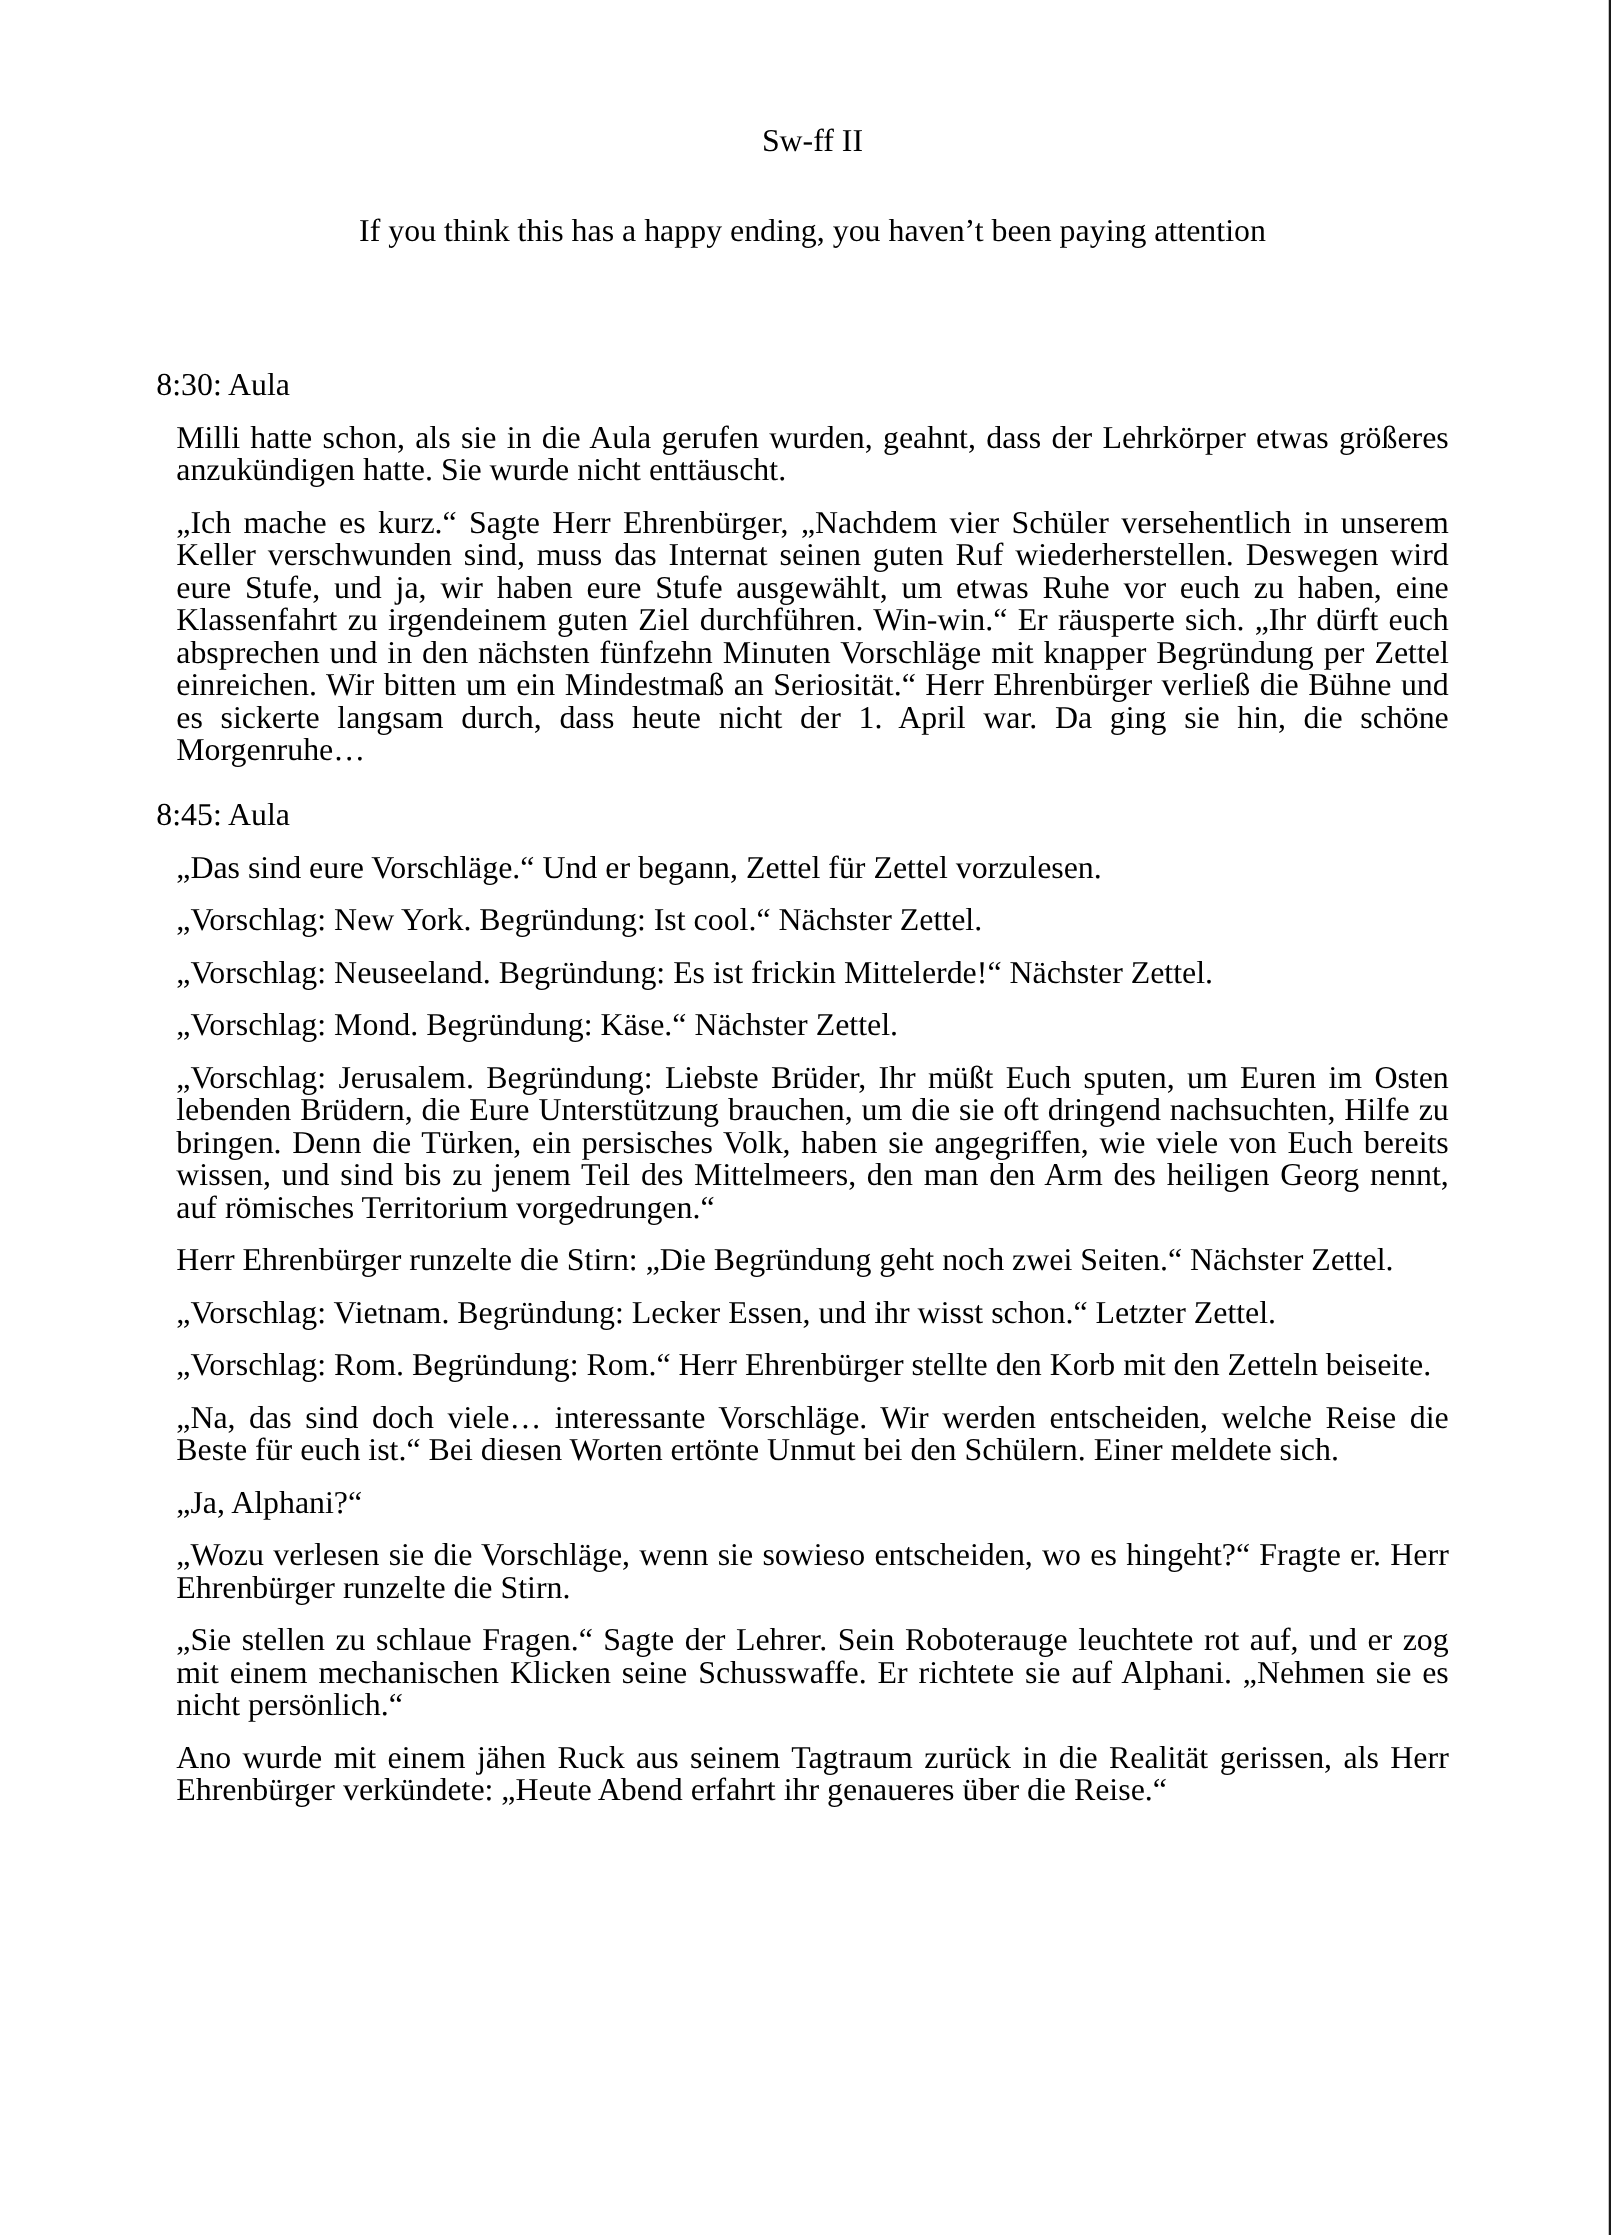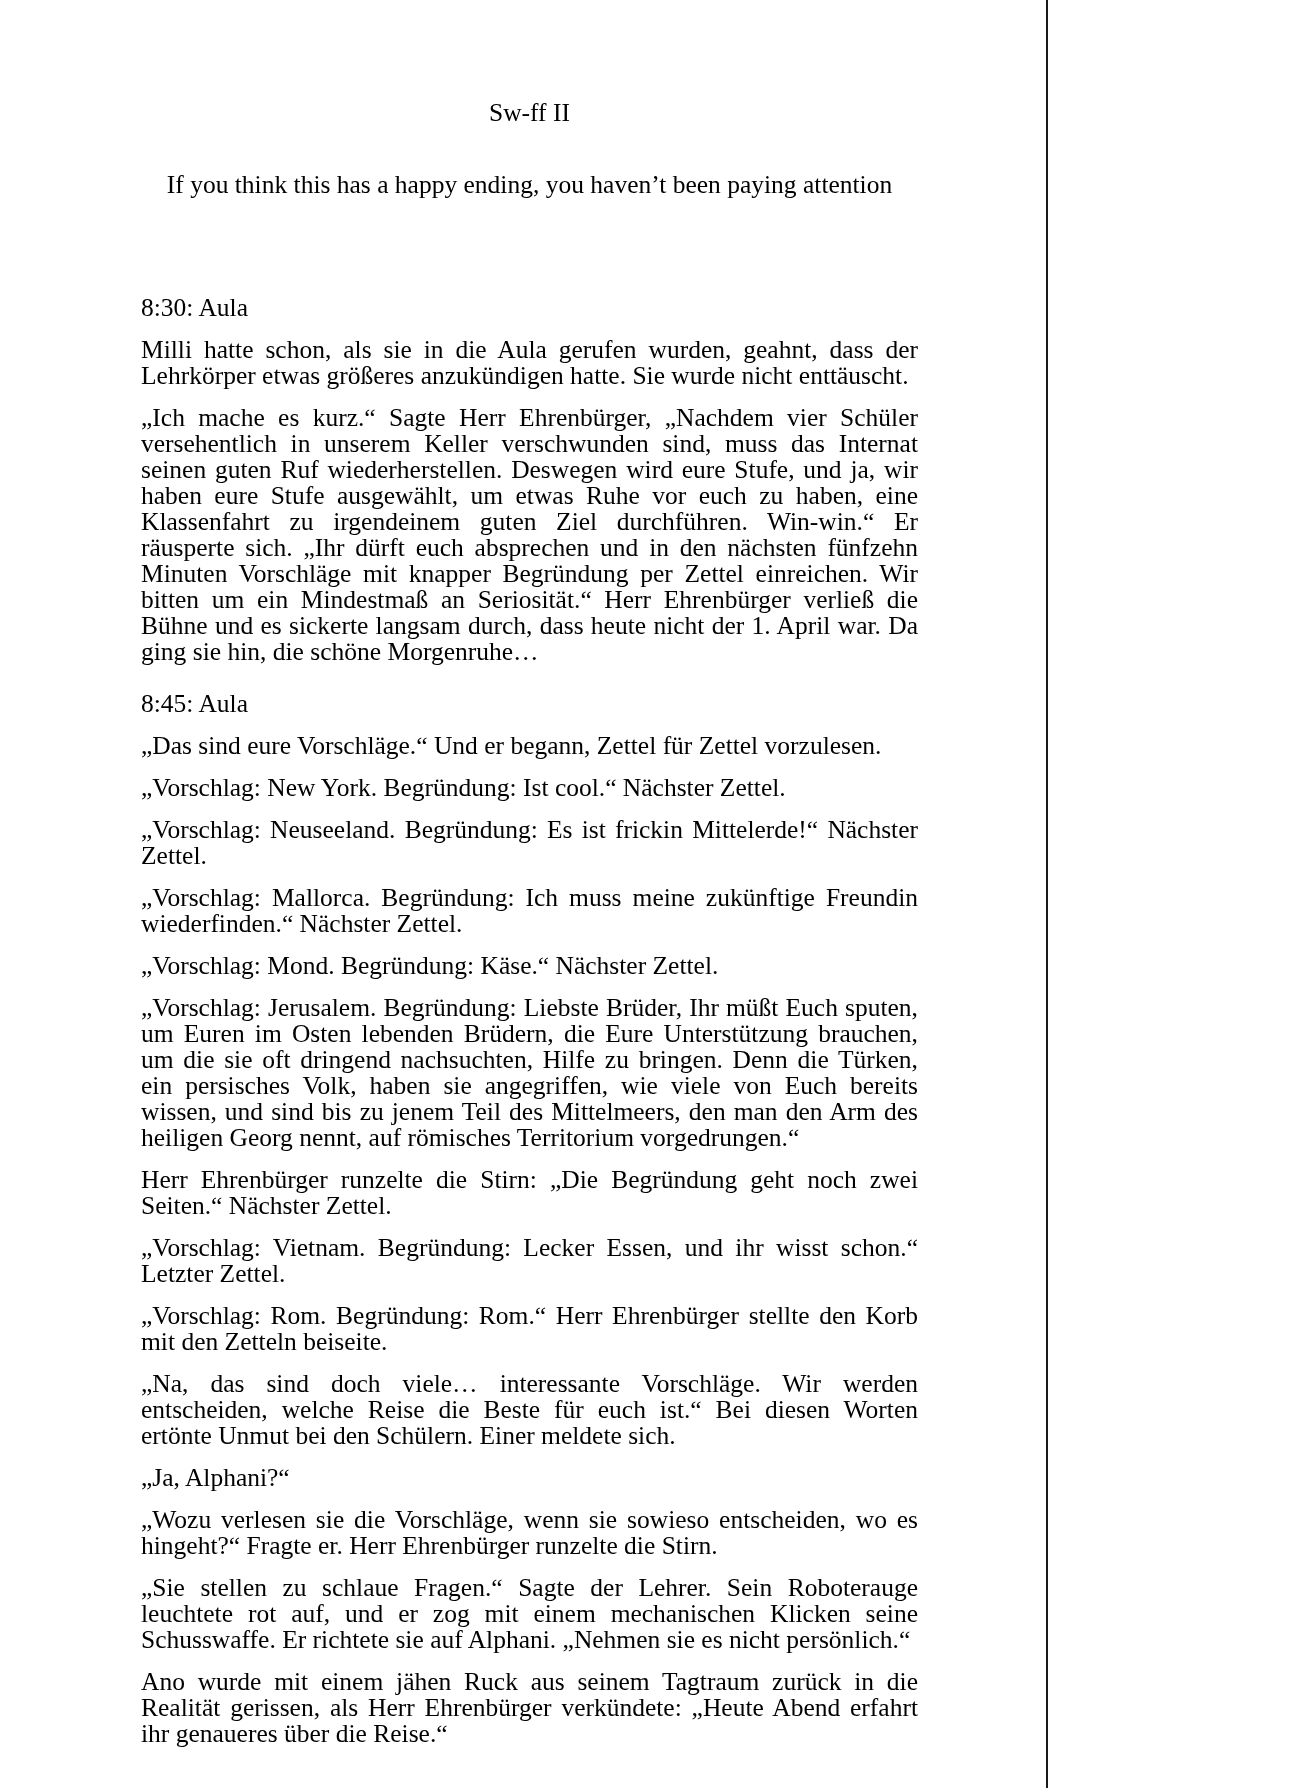--- a/index.html
+++ b/index.html
@@ -2,21 +2,21 @@
 <html lang="de"><head>
 <meta charset="utf-8">
 <style>
   html, body {
     margin: 0;
     padding: 0;
     background: #ffffff;
   }
   .page {
     position: relative;
-    width: 1048px;
+    width: 1289px;
     height: 1788px;
     background: #ffffff;
     box-sizing: border-box;
     border-right: 2px solid #1a1a1a;
     overflow: hidden;
     font-family: "Liberation Serif", "DejaVu Serif", serif;
     color: #000000;
   }
   .content {
     box-sizing: border-box;
@@ -35,21 +35,21 @@
     text-align: center;
     margin: 0 0 97px 0;
   }
   .epigraph p {
     margin: 0;
     text-align: center;
   }
   .section { margin: 0; }
   .section + .section { margin-top: 26px; }
   .heading {
-    margin: 16px;
+    margin: 0;
     font-weight: normal;
     font-size: 25.5px;
     line-height: 26px;
     text-align: left;
   }
   p.para {
     margin: 16px;
     text-align: justify;
     hyphens: none;
   }
@@ -70,21 +70,20 @@
       <p class="heading">8:30: Aula</p>
       <p class="para">Milli hatte schon, als sie in die Aula gerufen wurden, geahnt, dass der Lehrkörper etwas größeres anzukündigen hatte. Sie wurde nicht enttäuscht.</p>
       <p class="para">„Ich mache es kurz.“ Sagte Herr Ehrenbürger, „Nachdem vier Schüler versehentlich in unserem Keller verschwunden sind, muss das Internat seinen guten Ruf wiederherstellen. Deswegen wird eure Stufe, und ja, wir haben eure Stufe ausgewählt, um etwas Ruhe vor euch zu haben, eine Klassenfahrt zu irgendeinem guten Ziel durchführen. Win-win.“ Er räusperte sich. „Ihr dürft euch absprechen und in den nächsten fünfzehn Minuten Vorschläge mit knapper Begründung per Zettel einreichen. Wir bitten um ein Mindestmaß an Seriosität.“ Herr Ehrenbürger verließ die Bühne und es sickerte langsam durch, dass heute nicht der 1. April war. Da ging sie hin, die schöne Morgenruhe…</p>
     </div>
 
     <div class="section">
       <p class="heading">8:45: Aula</p>
       <p class="para">„Das sind eure Vorschläge.“ Und er begann, Zettel für Zettel vorzulesen.</p>
       <p class="para">„Vorschlag: New York. Begründung: Ist cool.“ Nächster Zettel.</p>
       <p class="para">„Vorschlag: Neuseeland. Begründung: Es ist frickin Mittelerde!“ Nächster Zettel.</p>
-      <p class="para">„Vorschlag: Mallorca. Begründung: Ich muss meine zukünftige Freundin wiederfinden.“ Nächster Zettel.</p>
       <p class="para">„Vorschlag: Mond. Begründung: Käse.“ Nächster Zettel.</p>
       <p class="para">„Vorschlag: Jerusalem. Begründung: Liebste Brüder, Ihr müßt Euch sputen, um Euren im Osten lebenden Brüdern, die Eure Unterstützung brauchen, um die sie oft dringend nachsuchten, Hilfe zu bringen. Denn die Türken, ein persisches Volk, haben sie angegriffen, wie viele von Euch bereits wissen, und sind bis zu jenem Teil des Mittelmeers, den man den Arm des heiligen Georg nennt, auf römisches Territorium vorgedrungen.“</p>
       <p class="para">Herr Ehrenbürger runzelte die Stirn: „Die Begründung geht noch zwei Seiten.“ Nächster Zettel.</p>
       <p class="para">„Vorschlag: Vietnam. Begründung: Lecker Essen, und ihr wisst schon.“ Letzter Zettel.</p>
       <p class="para">„Vorschlag: Rom. Begründung: Rom.“ Herr Ehrenbürger stellte den Korb mit den Zetteln beiseite.</p>
       <p class="para">„Na, das sind doch viele… interessante Vorschläge. Wir werden entscheiden, welche Reise die Beste für euch ist.“ Bei diesen Worten ertönte Unmut bei den Schülern. Einer meldete sich.</p>
       <p class="para">„Ja, Alphani?“</p>
       <p class="para">„Wozu verlesen sie die Vorschläge, wenn sie sowieso entscheiden, wo es hingeht?“ Fragte er. Herr Ehrenbürger runzelte die Stirn.</p>
       <p class="para">„Sie stellen zu schlaue Fragen.“ Sagte der Lehrer. Sein Roboterauge leuchtete rot auf, und er zog mit einem mechanischen Klicken seine Schusswaffe. Er richtete sie auf Alphani. „Nehmen sie es nicht persönlich.“</p>
       <p class="para">Ano wurde mit einem jähen Ruck aus seinem Tagtraum zurück in die Realität gerissen, als Herr Ehrenbürger verkündete: „Heute Abend erfahrt ihr genaueres über die Reise.“</p>

